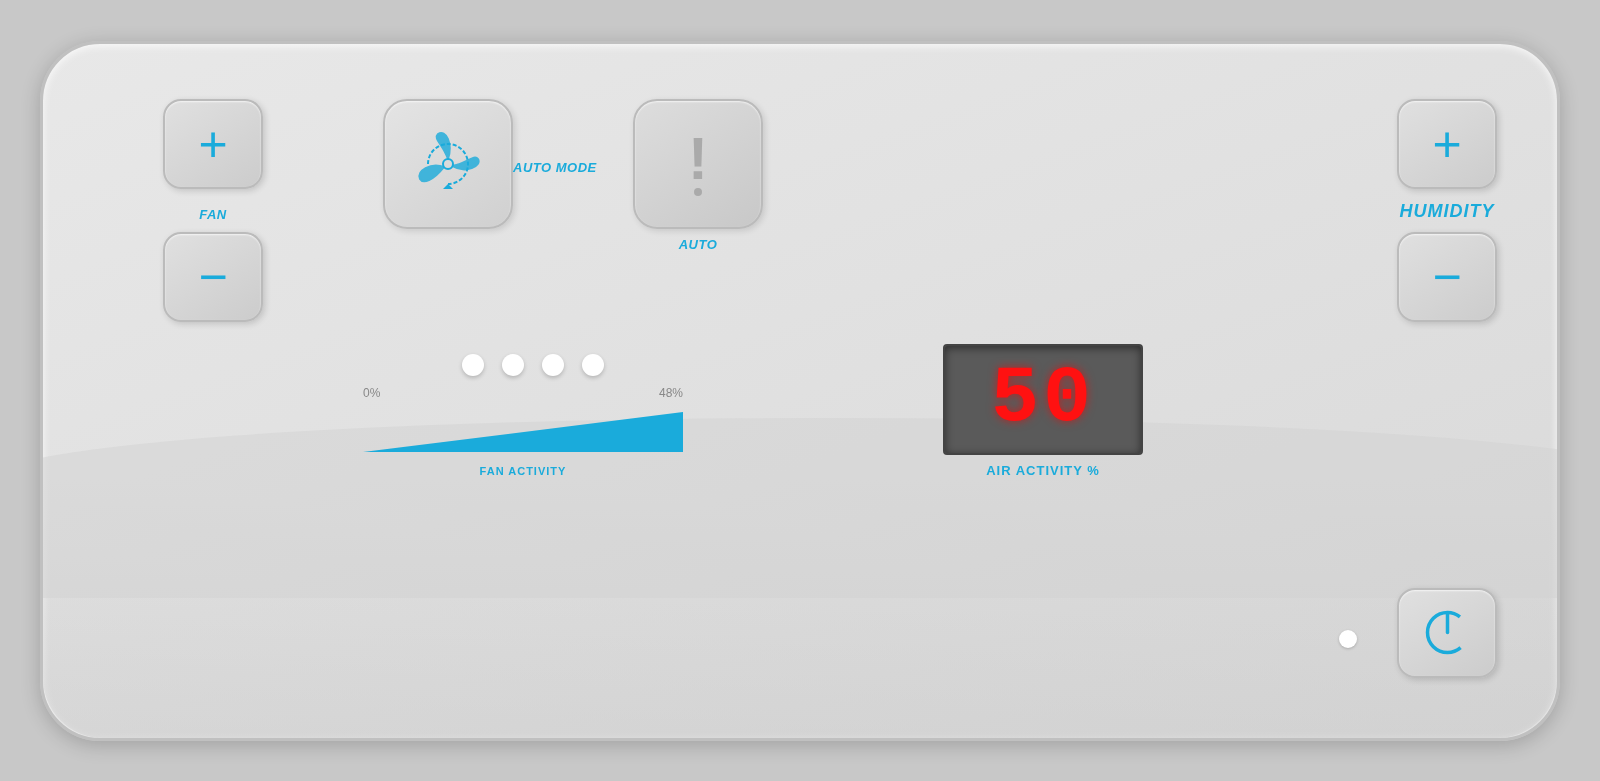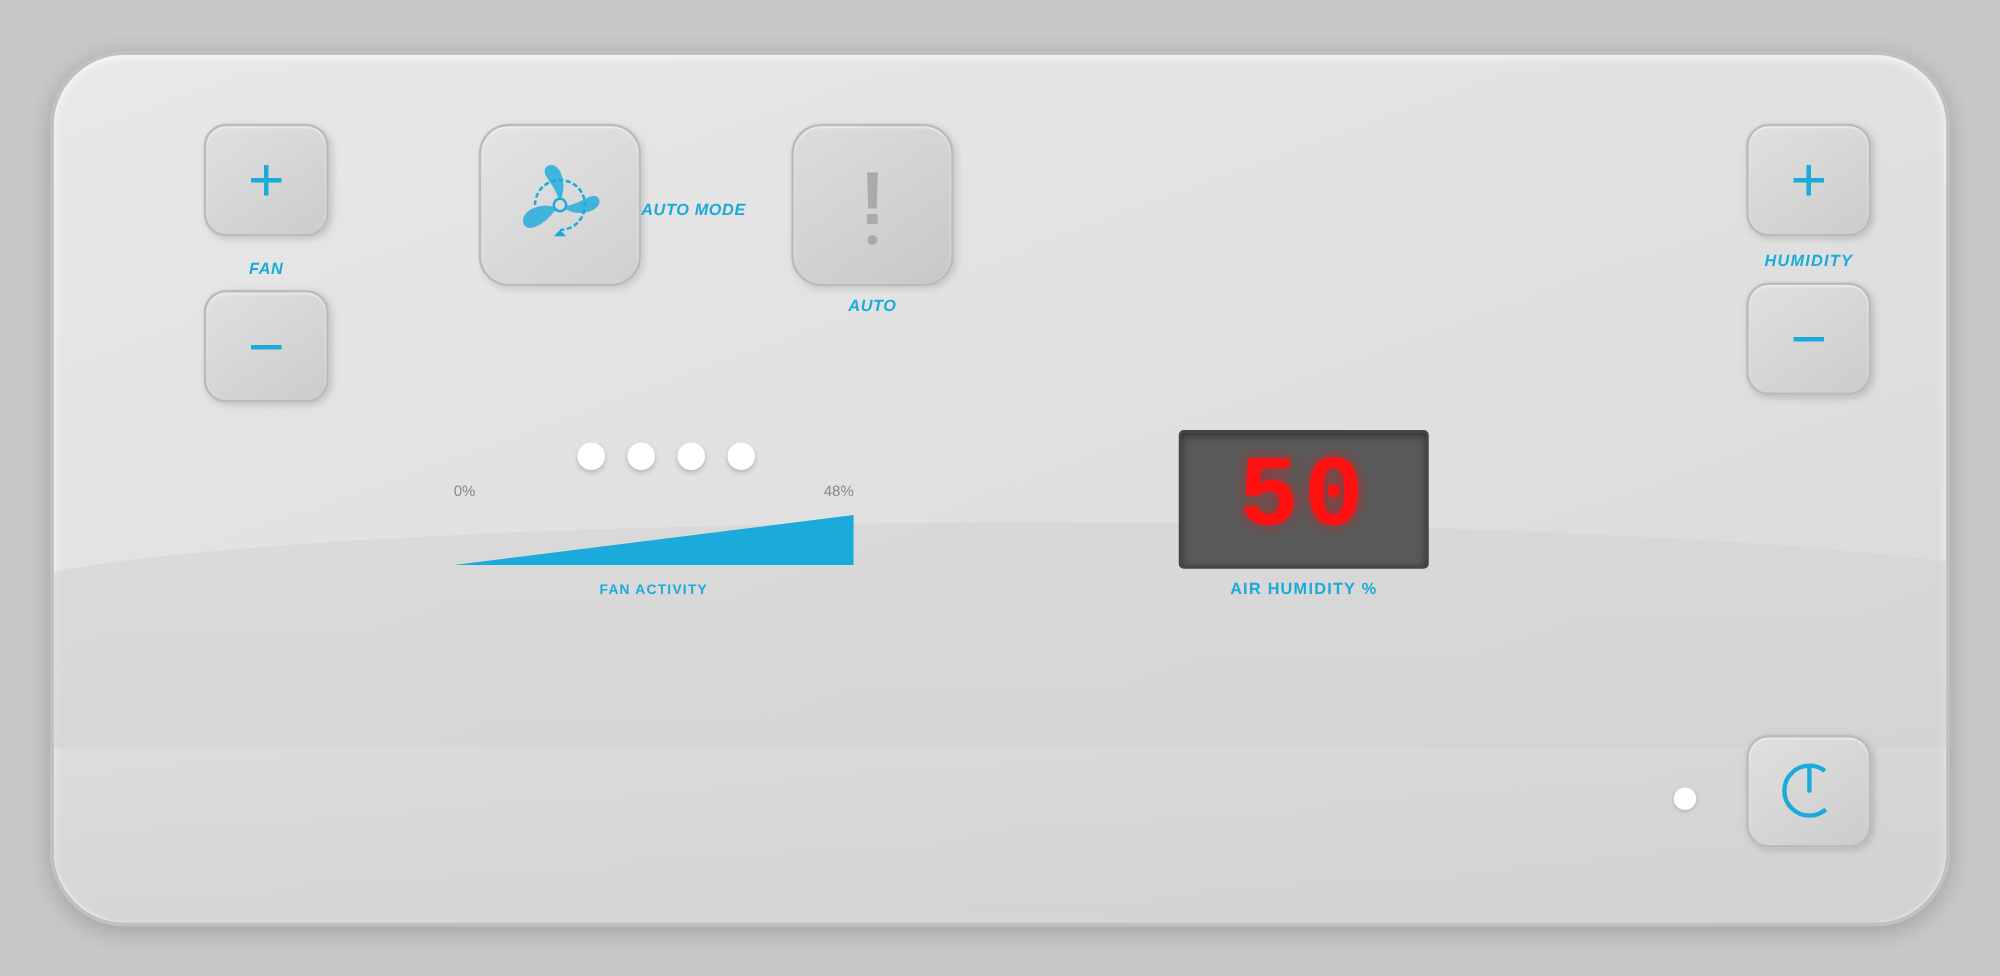--- a/index.html
+++ b/index.html
@@ -215,21 +215,21 @@
       position: absolute;
       top: 55px;
       right: 60px;
       display: flex;
       flex-direction: column;
       align-items: center;
       gap: 10px;
     }
 
     .humidity-label-top {
-      font-size: 13px;
+      font-size: 18px;
       font-weight: bold;
       color: #1aabdb;
       letter-spacing: 1px;
       margin-top: 2px;
     }
 
     
     .power-btn {
       position: absolute;
       bottom: 60px;
@@ -344,21 +344,21 @@
         <polygon points="0,45 320,45 320,5" fill="#1aabdb"></polygon>
       </svg>
     </div>
     <div class="fan-activity-label">FAN ACTIVITY</div>
   </div>
 
   <div class="humidity-display">
     <div class="digital-display">
       <span class="digital-number">50</span>
     </div>
-    <div class="humidity-label">AIR HUMIDITY %</div>
+    <div class="humidity-label">AIR ACTIVITY %</div>
   </div>
 
   <div class="humidity-section">
 
     <div class="btn-square">
       <span class="plus-sym">+</span>
     </div>
     <div class="btn-text humidity-label-top">HUMIDITY</div>
 
     <div class="btn-square">

